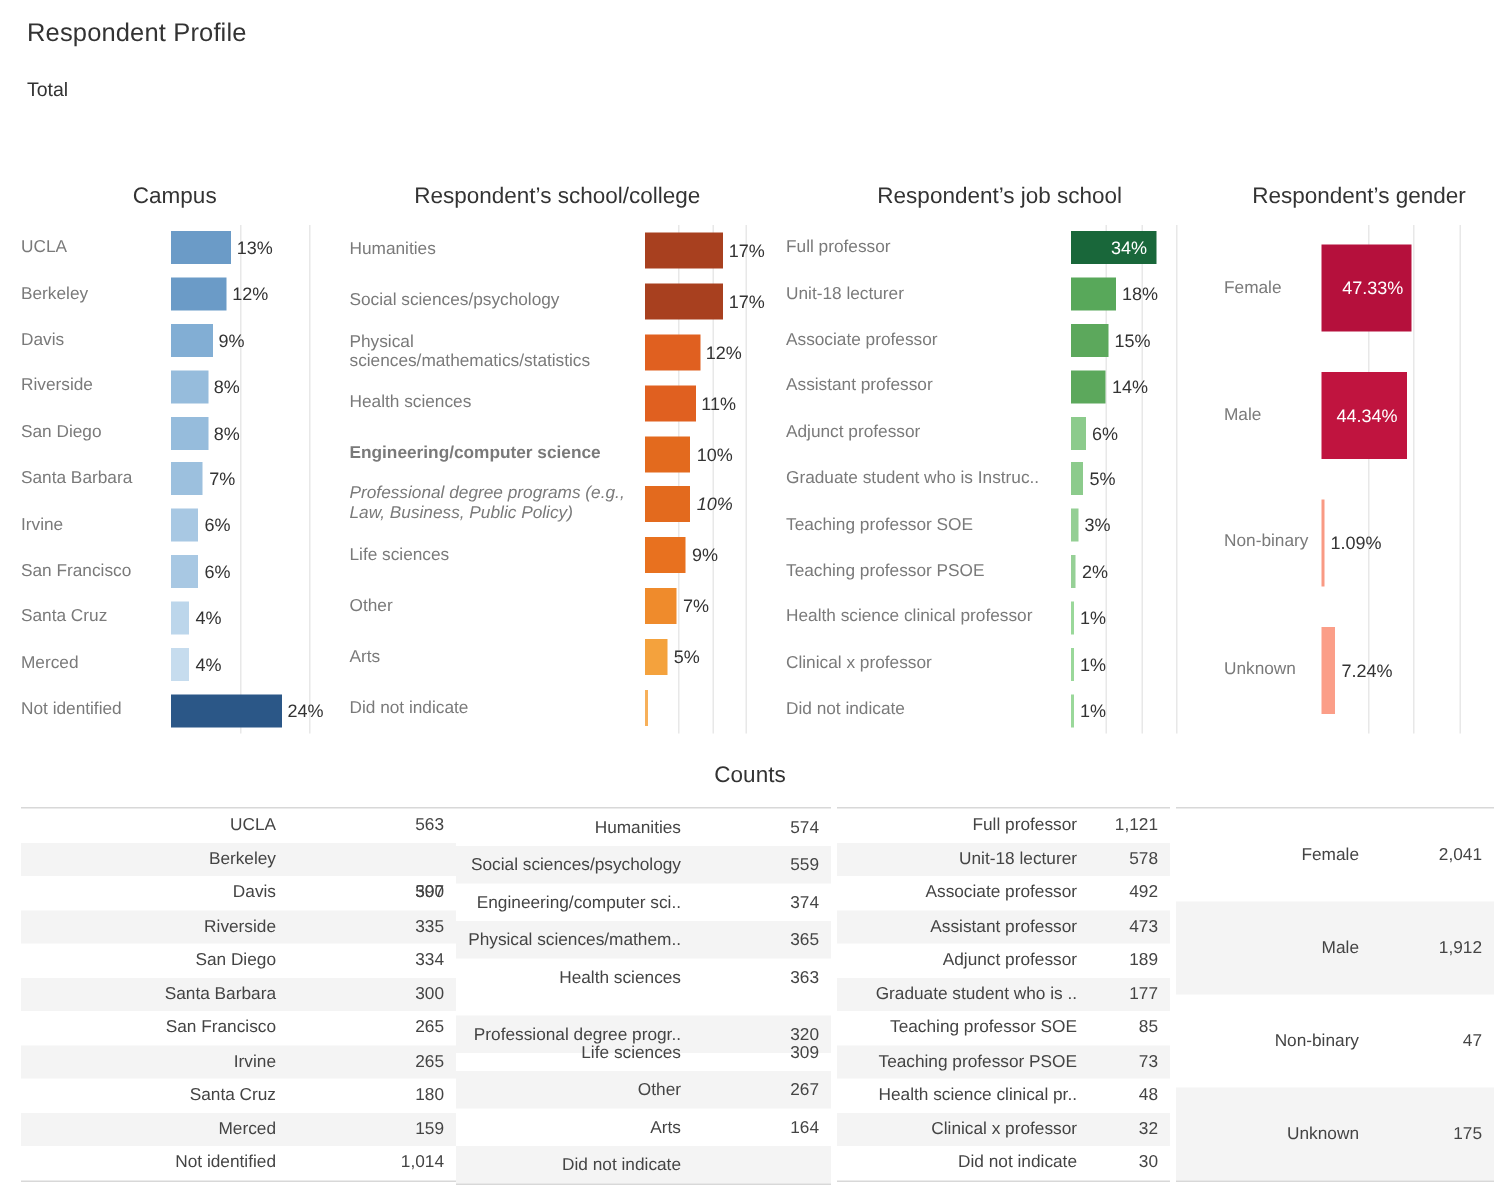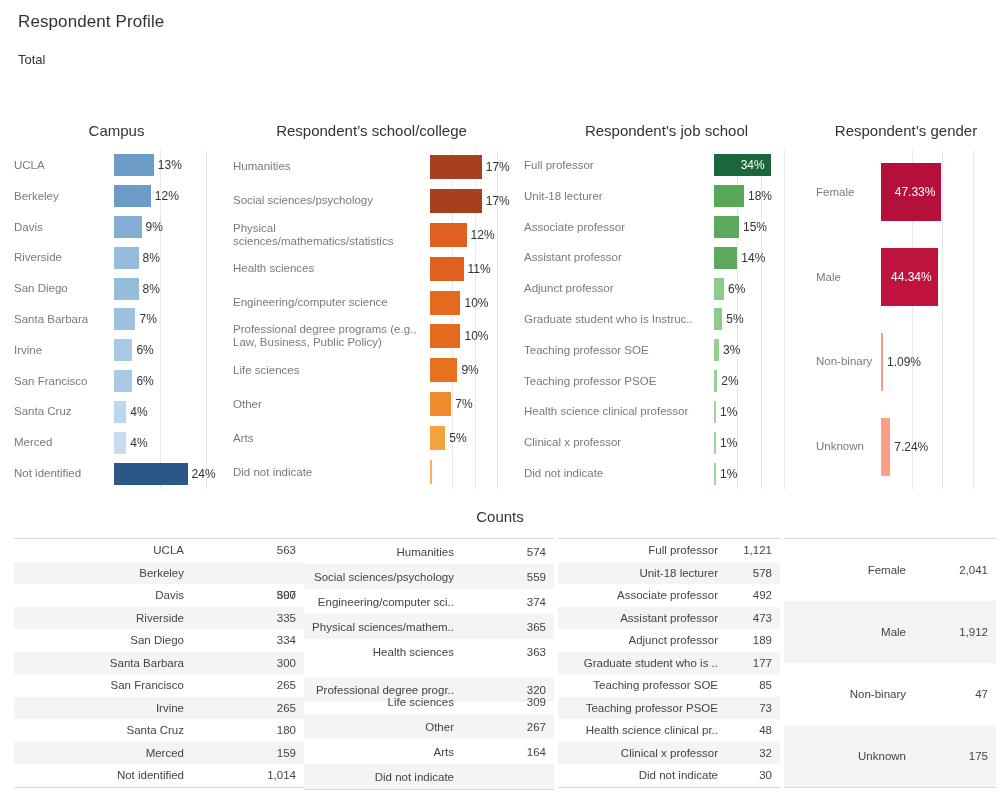--- a/index.html
+++ b/index.html
@@ -233,27 +233,27 @@
               </div>
             </div>
             <div class="row" style="top: 30%; height: 10%;">
               <div class="cat-label" style="width: 197px; flex: 0 0 197px;">Health sciences</div>
               <div class="bar-area">
                 <div class="bar" style="width: 33.5px; height: 24px; background: rgb(224, 96, 32);"></div>
                 <div class="bar-val" style="left: 37.5px;">11%</div>
               </div>
             </div>
             <div class="row" style="top: 40%; height: 10%;">
-              <div class="cat-label" style="width: 197px; flex: 0 0 197px;">Engineering/computer science</div>
+              <div class="cat-label" style="width: 197px; flex: 0 0 197px; font-weight: bold;">Engineering/computer science</div>
               <div class="bar-area">
                 <div class="bar" style="width: 30.4545px; height: 24px; background: rgb(227, 106, 30);"></div>
                 <div class="bar-val" style="left: 34.4545px;">10%</div>
               </div>
             </div>
-            <div class="row" style="top: 50%; height: 10%;">
+            <div class="row" style="top: 50%; height: 10%; font-style: italic;">
               <div class="cat-label" style="width: 197px; flex: 0 0 197px;">Professional degree programs (e.g., Law, Business, Public Policy)</div>
               <div class="bar-area">
                 <div class="bar" style="width: 30.4545px; height: 24px; background: rgb(227, 106, 30);"></div>
                 <div class="bar-val" style="left: 34.4545px;">10%</div>
               </div>
             </div>
             <div class="row" style="top: 60%; height: 10%;">
               <div class="cat-label" style="width: 197px; flex: 0 0 197px;">Life sciences</div>
               <div class="bar-area">
                 <div class="bar" style="width: 27.4091px; height: 24px; background: rgb(232, 113, 31);"></div>

